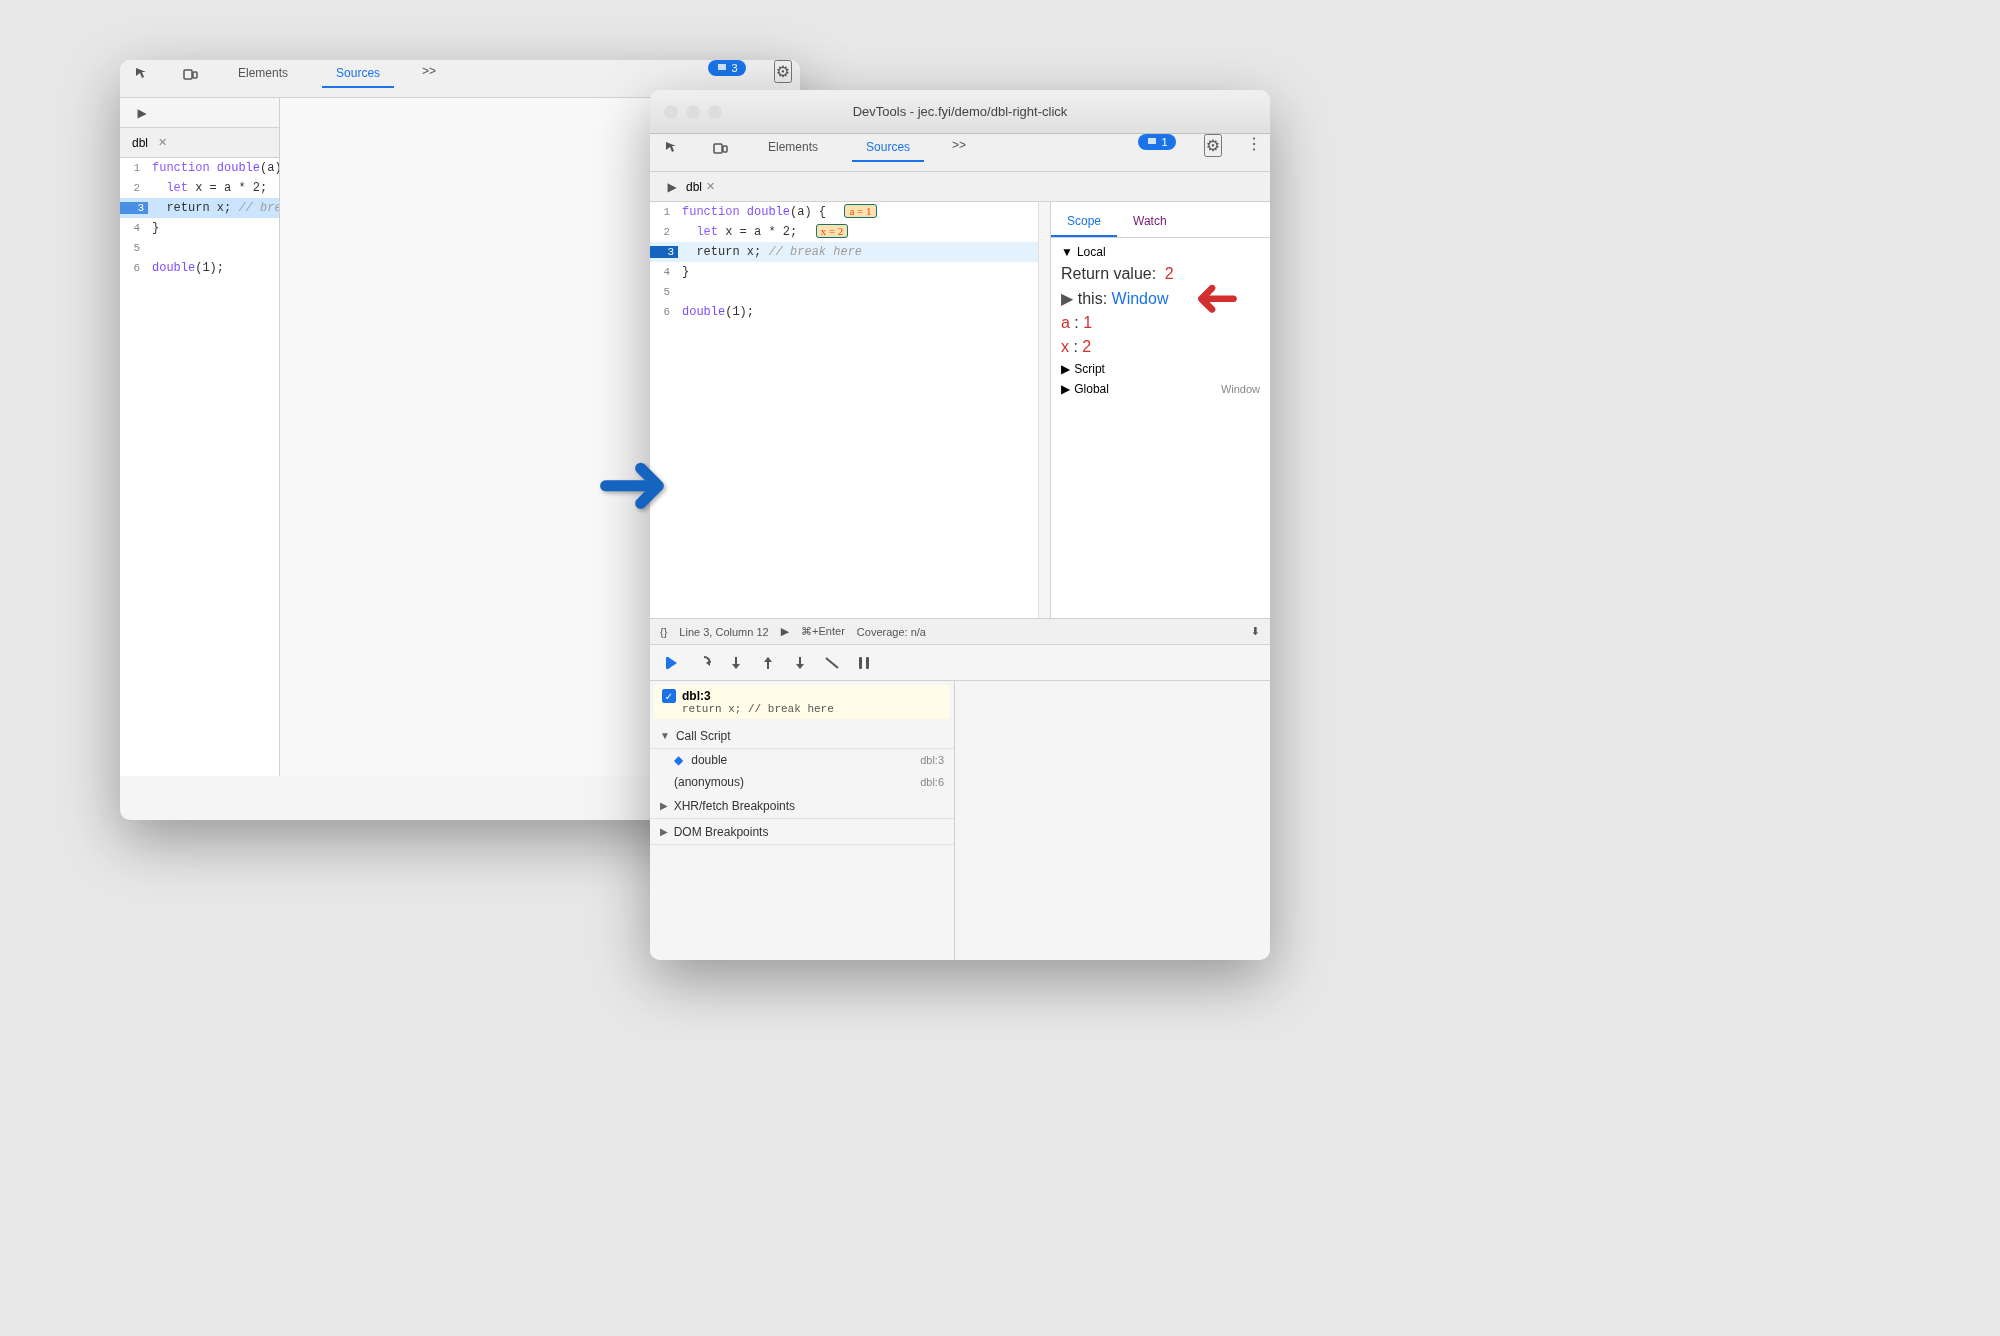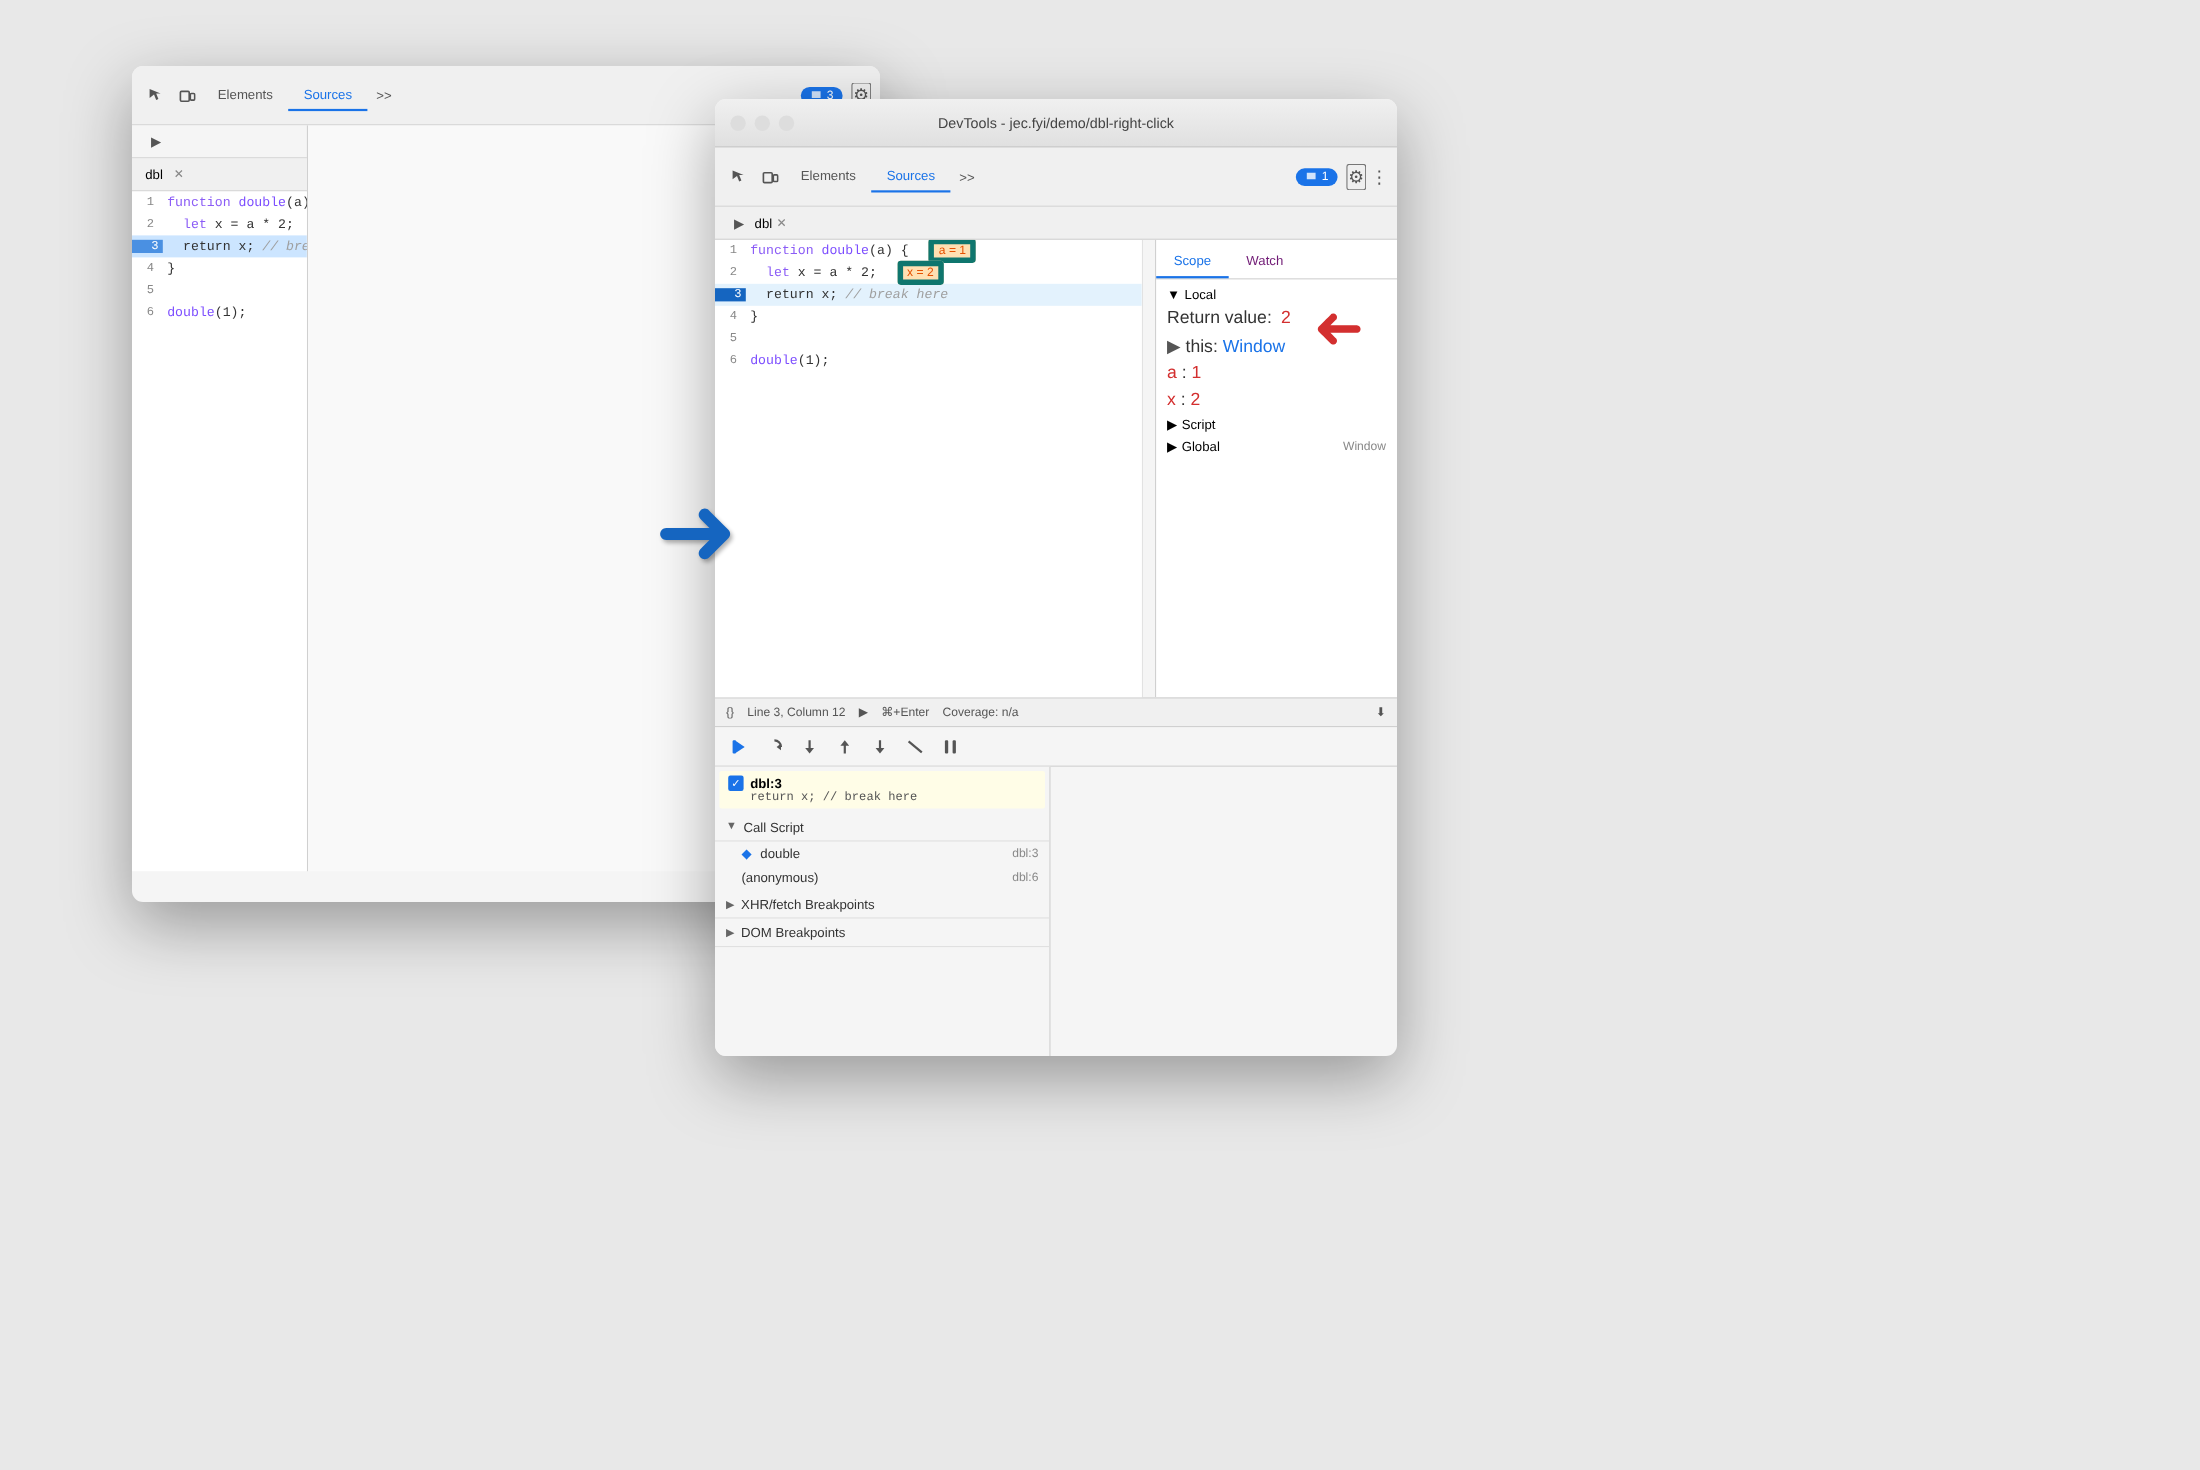--- a/index.html
+++ b/index.html
@@ -54,26 +54,26 @@
       left: 50%;
       transform: translateX(-50%);
       font-size: 13px;
       color: #444;
       font-weight: 500;
     }
 
     
     .devtools-tabbar {
       background: #f0f0f0;
-      height: 54px;
-      display: flex;
-      align-items: center;
+      height: 38px;
+      display: flex;
+      align-items: flex-start;
       padding: 0 8px;
       border-bottom: 1px solid #d0d0d0;
-      gap: 0;
+      gap: 20px;
     }
 
     .dt-icon-btn {
       width: 28px;
       height: 28px;
       border: none;
       background: transparent;
       cursor: pointer;
       display: flex;
       align-items: center;
@@ -276,27 +276,27 @@
       align-items: center;
       gap: 4px;
     }
 
     
     .kw { color: #8b5cf6; font-family: Liberation Mono, monospace; }
     .fn { color: #7c4dff; }
     .comment { color: #9e9e9e; font-style: italic; }
     .val-badge {
       background: #ffe0b2;
-      border: 5px solid #0f766e;
+      border: 1px solid #0f766e;
       border-radius: 3px;
       padding: 0 4px;
       font-size: 11px;
       color: #e65100;
       margin-left: 4px;
-      font-family: Liberation Sans, sans-serif;
+      font-family: Liberation Serif, serif;
     }
 
     
     #window1 {
       left: 120px;
       top: 60px;
       width: 680px;
       height: 760px;
     }
 

